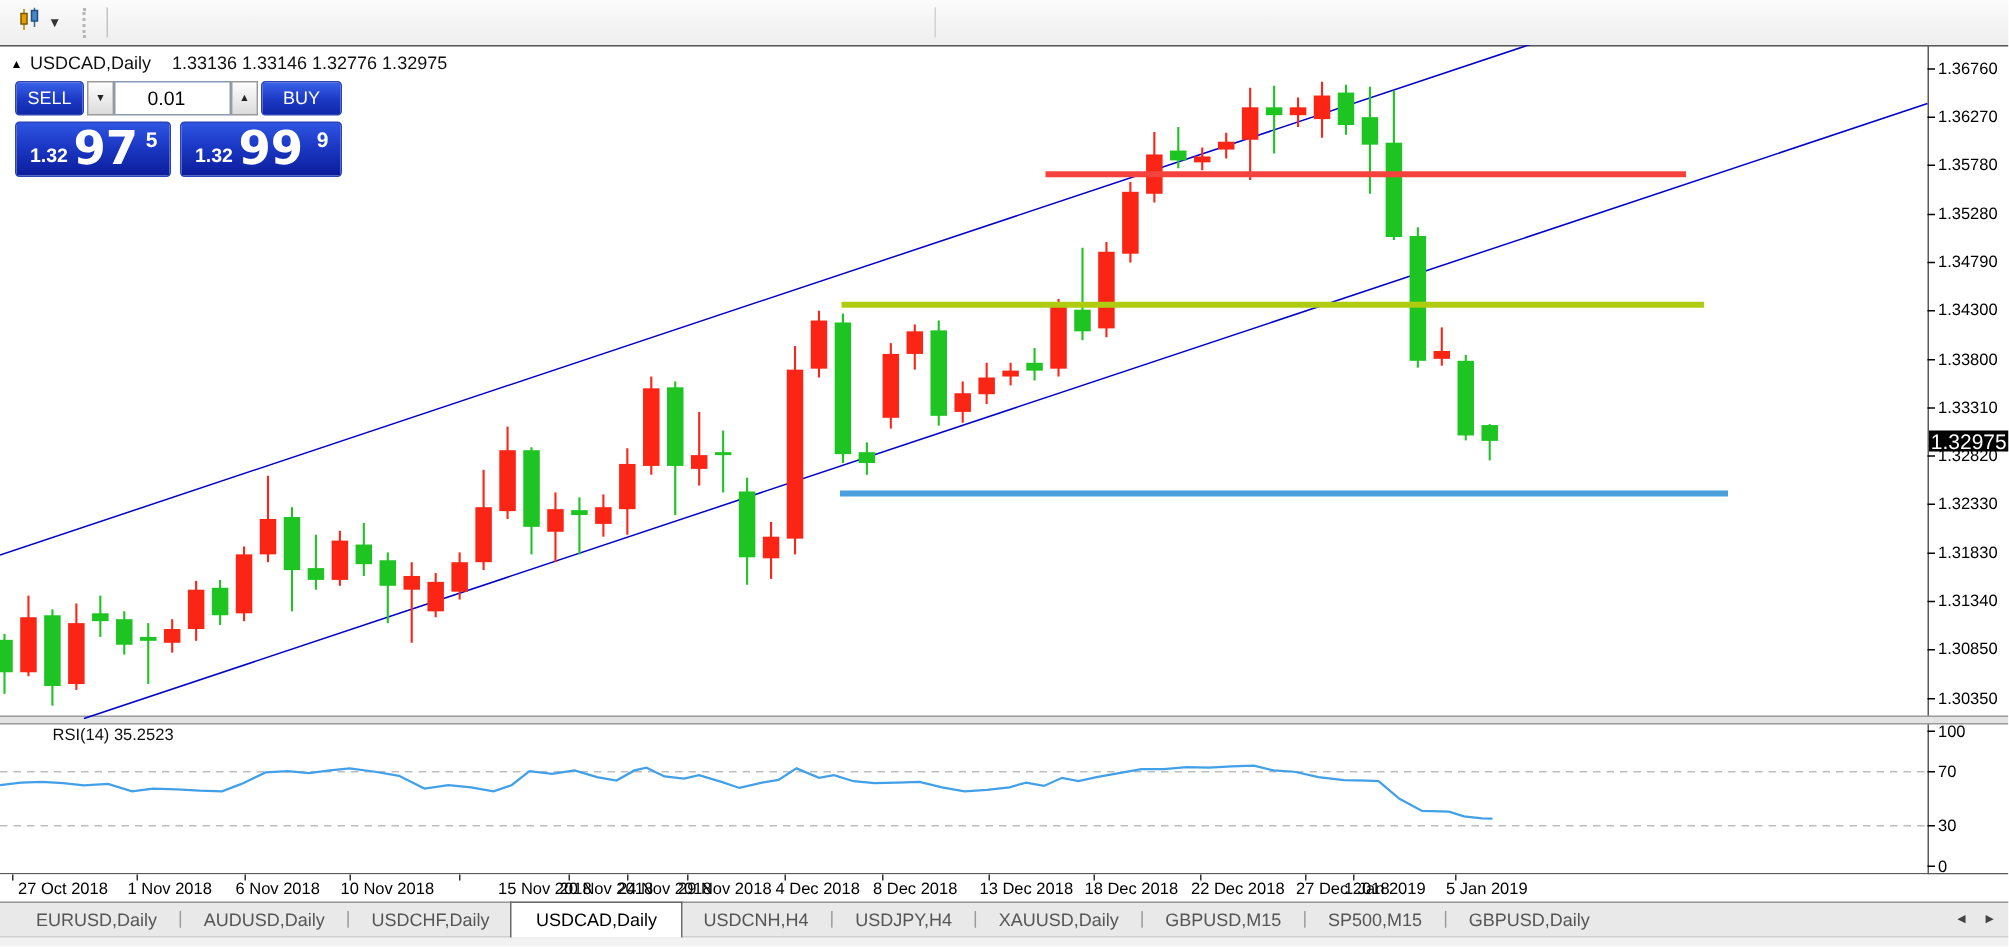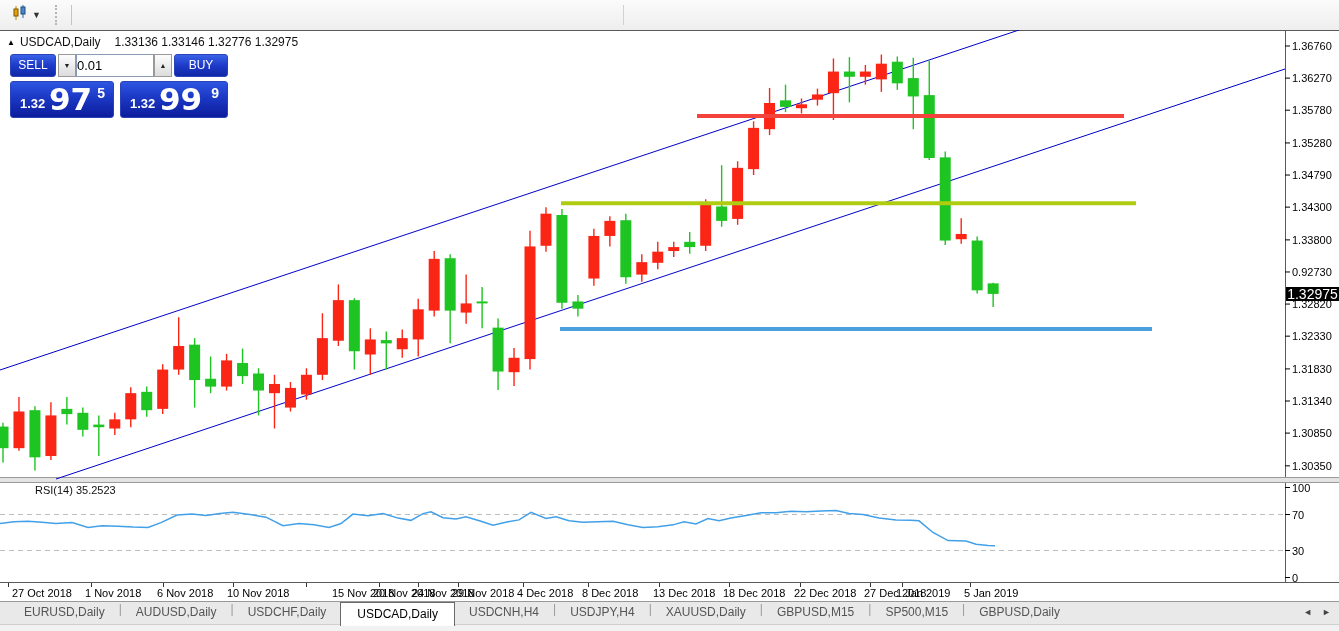--- a/index.html
+++ b/index.html
@@ -29,41 +29,41 @@
             border:1px solid #2a43b8;box-sizing:border-box;}
   #sell-btn{left:2px;top:4px;width:46px;height:23px;font-size:12px;line-height:21px;}
   #buy-btn{left:166px;top:4px;width:54px;height:23px;font-size:12px;line-height:21px;}
   .spin-btn{position:absolute;top:4px;width:18px;height:23px;background:linear-gradient(#fdfdfd,#dcdcdc);
             border:1px solid #9a9a9a;box-sizing:border-box;font-size:7px;color:#222;
             text-align:center;line-height:21px;}
   #vol-down{left:50px;}
   #vol-up{left:146px;}
   #vol-box{position:absolute;left:68px;top:4px;width:78px;height:23px;background:#fff;
            border:1px solid #8a9ab2;box-sizing:border-box;font-size:13px;color:#000;
-           text-align:left;line-height:21px;padding-right:8px;}
+           text-align:center;line-height:21px;padding-right:8px;}
   .price-box{position:absolute;top:31px;height:37px;border-radius:3px;color:#fff;
              background:linear-gradient(180deg,#2e55e2 0%,#1b38c4 45%,#0c1d9c 100%);
              border:1px solid #2a43b8;box-sizing:border-box;}
   #sell-price{left:2px;width:104px;}
   #buy-price{left:112px;width:108px;}
   .p-small{position:absolute;left:9px;bottom:6px;font-size:13px;font-weight:bold;}
   .p-big{position:absolute;left:38px;top:-1px;font-size:31px;font-weight:bold;
          font-family:"DejaVu Sans",sans-serif;}
   .p-sup{position:absolute;right:8px;top:3px;font-size:14px;font-weight:bold;}
   
   .ax-label{position:absolute;left:1292px;font-size:11px;color:#000;line-height:14px;}
   #cur-price-tag{position:absolute;left:1286px;width:53px;height:14px;background:#000;color:#fff;
                  font-size:14px;line-height:14px;text-align:center;}
   #rsi-label{position:absolute;left:7px;top:484px;font-size:11px;color:#111;margin-left:28px;}
   #date-row{position:absolute;left:0;top:583px;width:1285px;height:18px;background:#fff;}
   .date-tick{position:absolute;top:0;width:1px;height:4px;background:#333;}
   .date-label{position:absolute;top:4px;font-size:11px;color:#000;white-space:nowrap;}
   
   #tabbar{position:absolute;left:0;top:601px;width:1339px;height:23px;background:#e9e9e9;
-          border-top:1px solid #989898;display:flex;align-items:flex-start;padding-left:10px;
+          border-top:1px solid #989898;display:flex;align-items:center;padding-left:10px;
           box-sizing:border-box;}
   .tab{font-size:12px;color:#555;padding:3px 14px 4px 14px;position:relative;bottom:0;}
   .tab.active{background:#fff;color:#000;border:1px solid #6a6a6a;border-bottom:none;
               padding:4px 16px 5px 16px;margin-bottom:0;z-index:2;}
   .tab-sep{color:#9a9a9a;font-size:12px;padding-bottom:3px;}
   #tab-arrows{position:absolute;right:8px;top:607px;display:flex;gap:10px;}
   .tab-arrow{font-size:9px;color:#444;}
   #status-strip{position:absolute;left:0;top:624px;width:1339px;height:7px;background:#f2f2f2;
                 border-top:1px solid #cfcfcf;}
 </style>
@@ -283,21 +283,21 @@
 </div>
 
 <div id="price-axis">
     <div class="ax-label" style="top: 39px;">1.36760</div>
     <div class="ax-label" style="top: 71.095px;">1.36270</div>
     <div class="ax-label" style="top: 103.19px;">1.35780</div>
     <div class="ax-label" style="top: 135.94px;">1.35280</div>
     <div class="ax-label" style="top: 168.035px;">1.34790</div>
     <div class="ax-label" style="top: 200.13px;">1.34300</div>
     <div class="ax-label" style="top: 232.88px;">1.33800</div>
-    <div class="ax-label" style="top: 264.975px;">0.92730</div>
+    <div class="ax-label" style="top: 264.975px;">1.33310</div>
     <div class="ax-label" style="top: 297.07px;">1.32820</div>
     <div class="ax-label" style="top: 329.165px;">1.32330</div>
     <div class="ax-label" style="top: 361.915px;">1.31830</div>
     <div class="ax-label" style="top: 394.01px;">1.31340</div>
     <div class="ax-label" style="top: 426.105px;">1.30850</div>
     <div class="ax-label" style="top: 458.855px;">1.30350</div>
   </div>
 <div id="cur-price-tag" style="top: 286.917px;">1.32975</div>
 <div id="rsi-label">RSI(14) 35.2523</div>
 <div id="rsi-axis">

